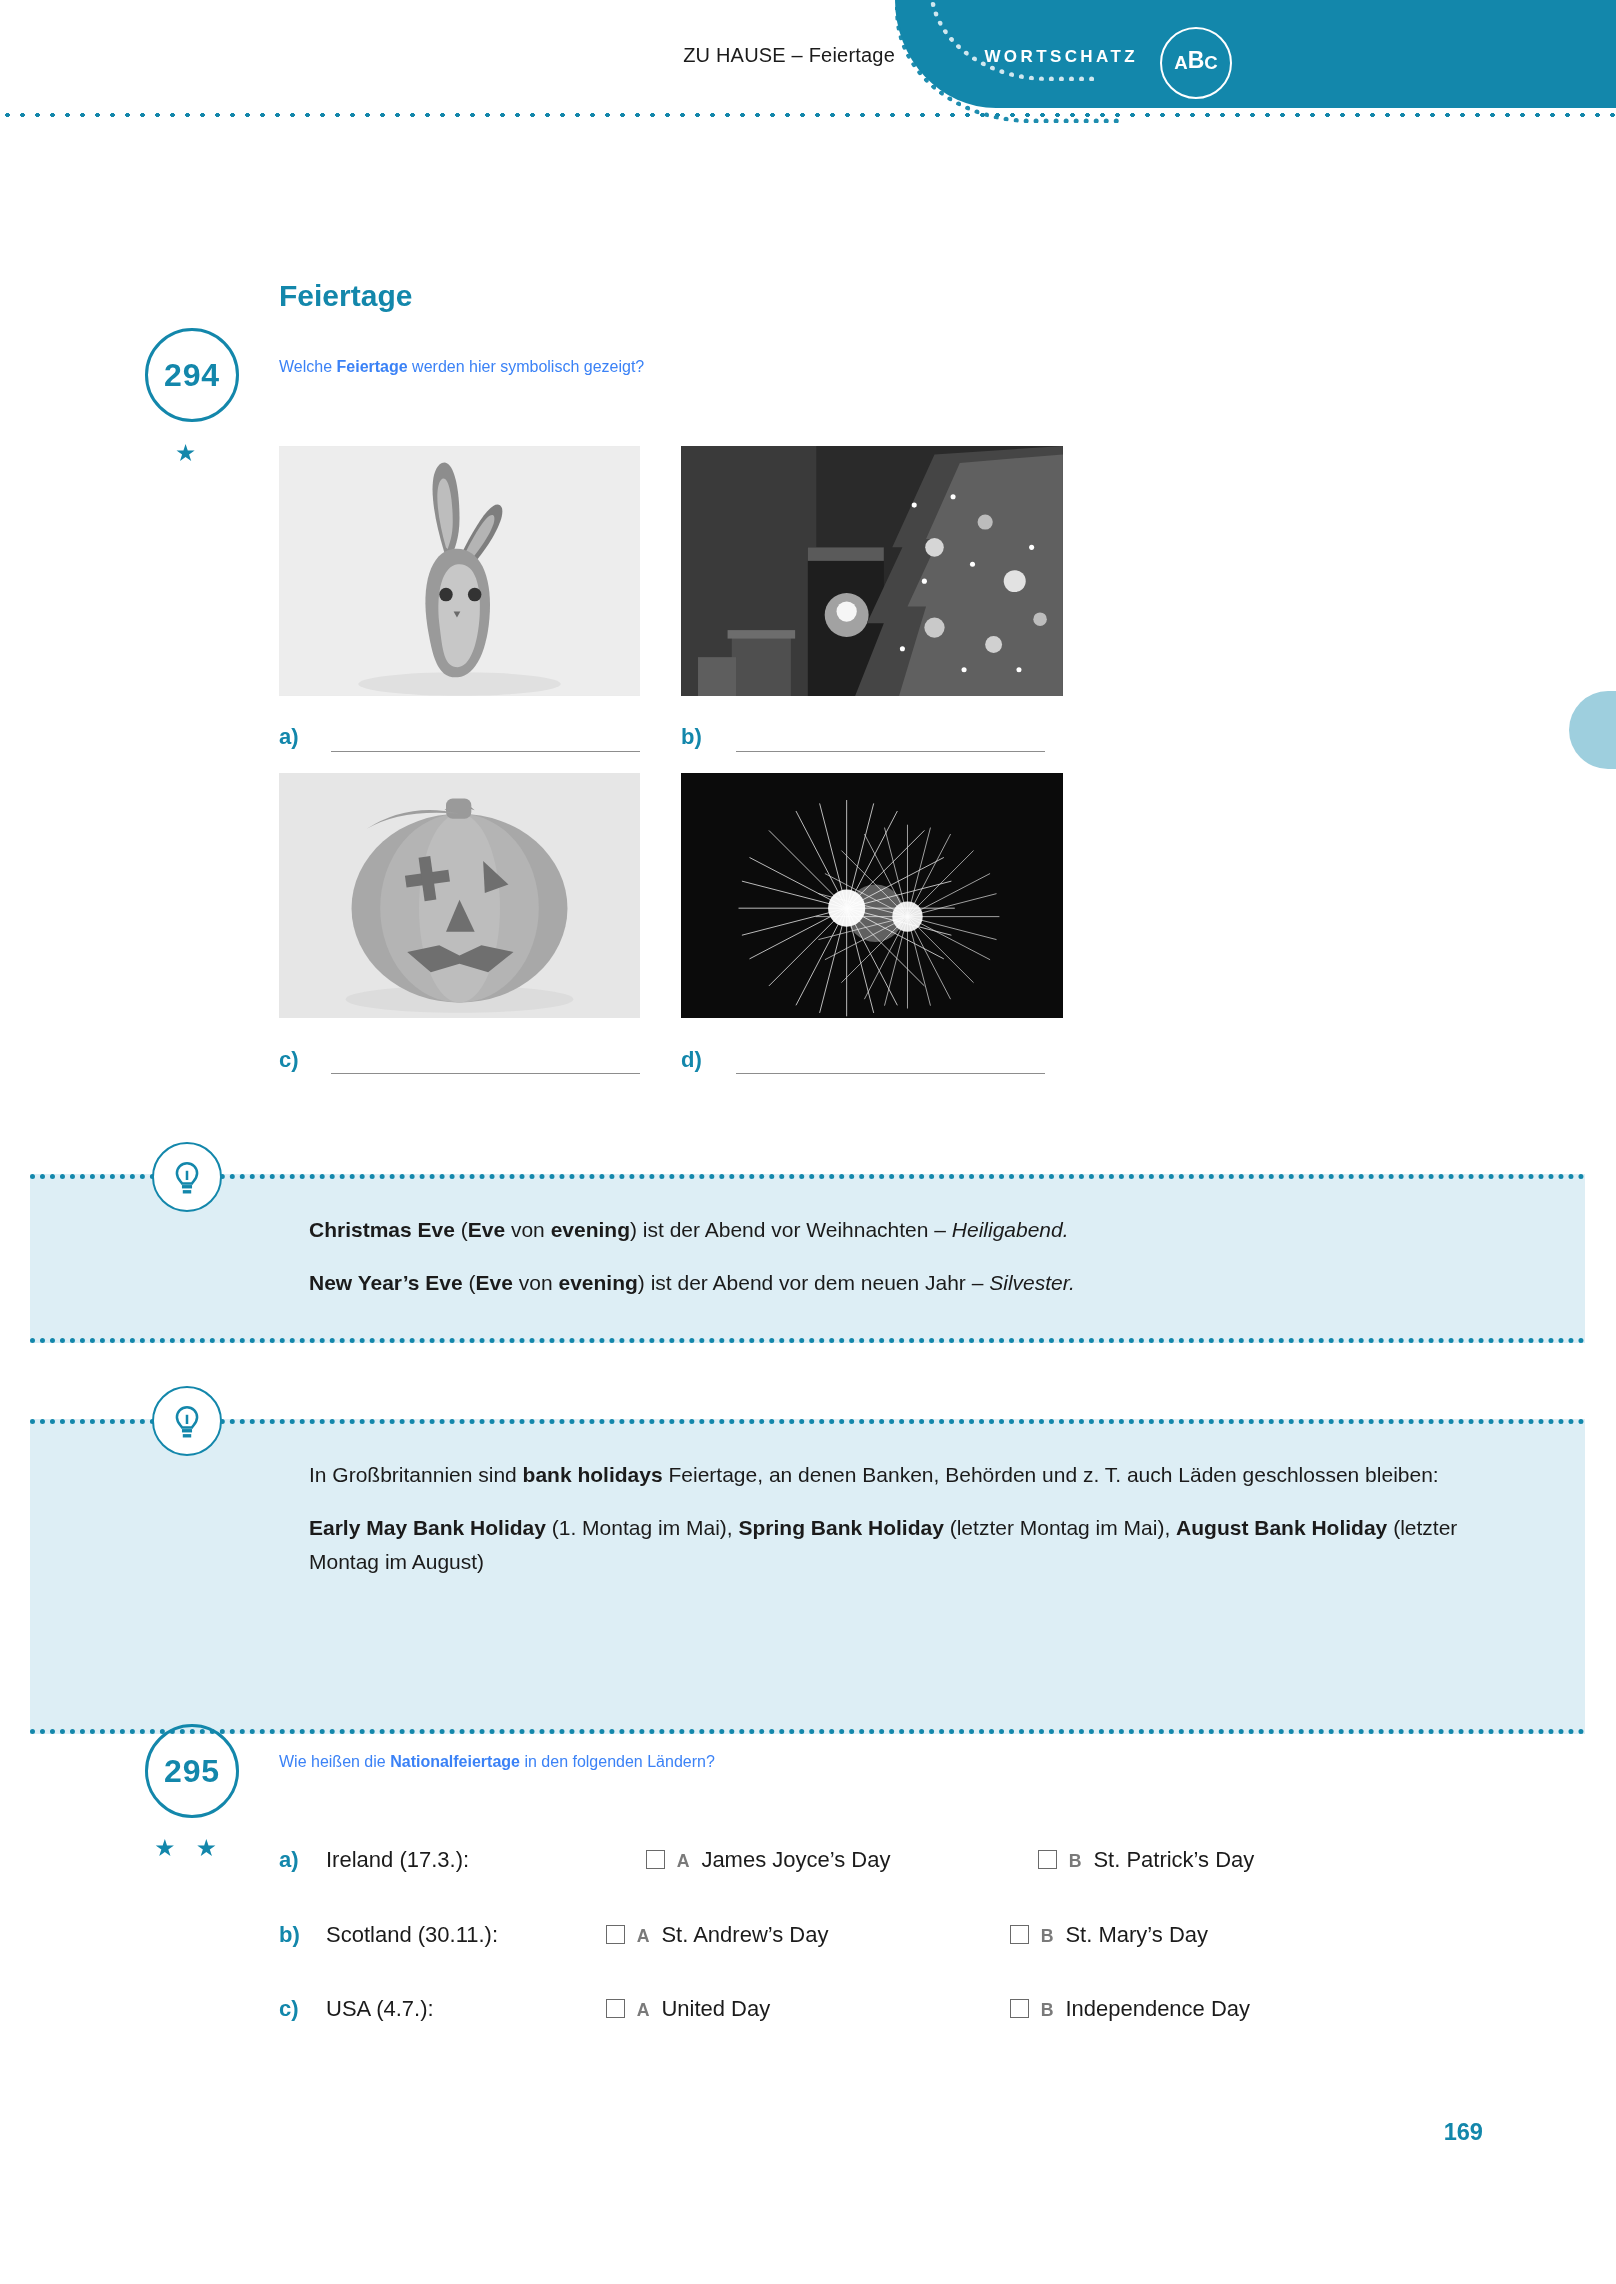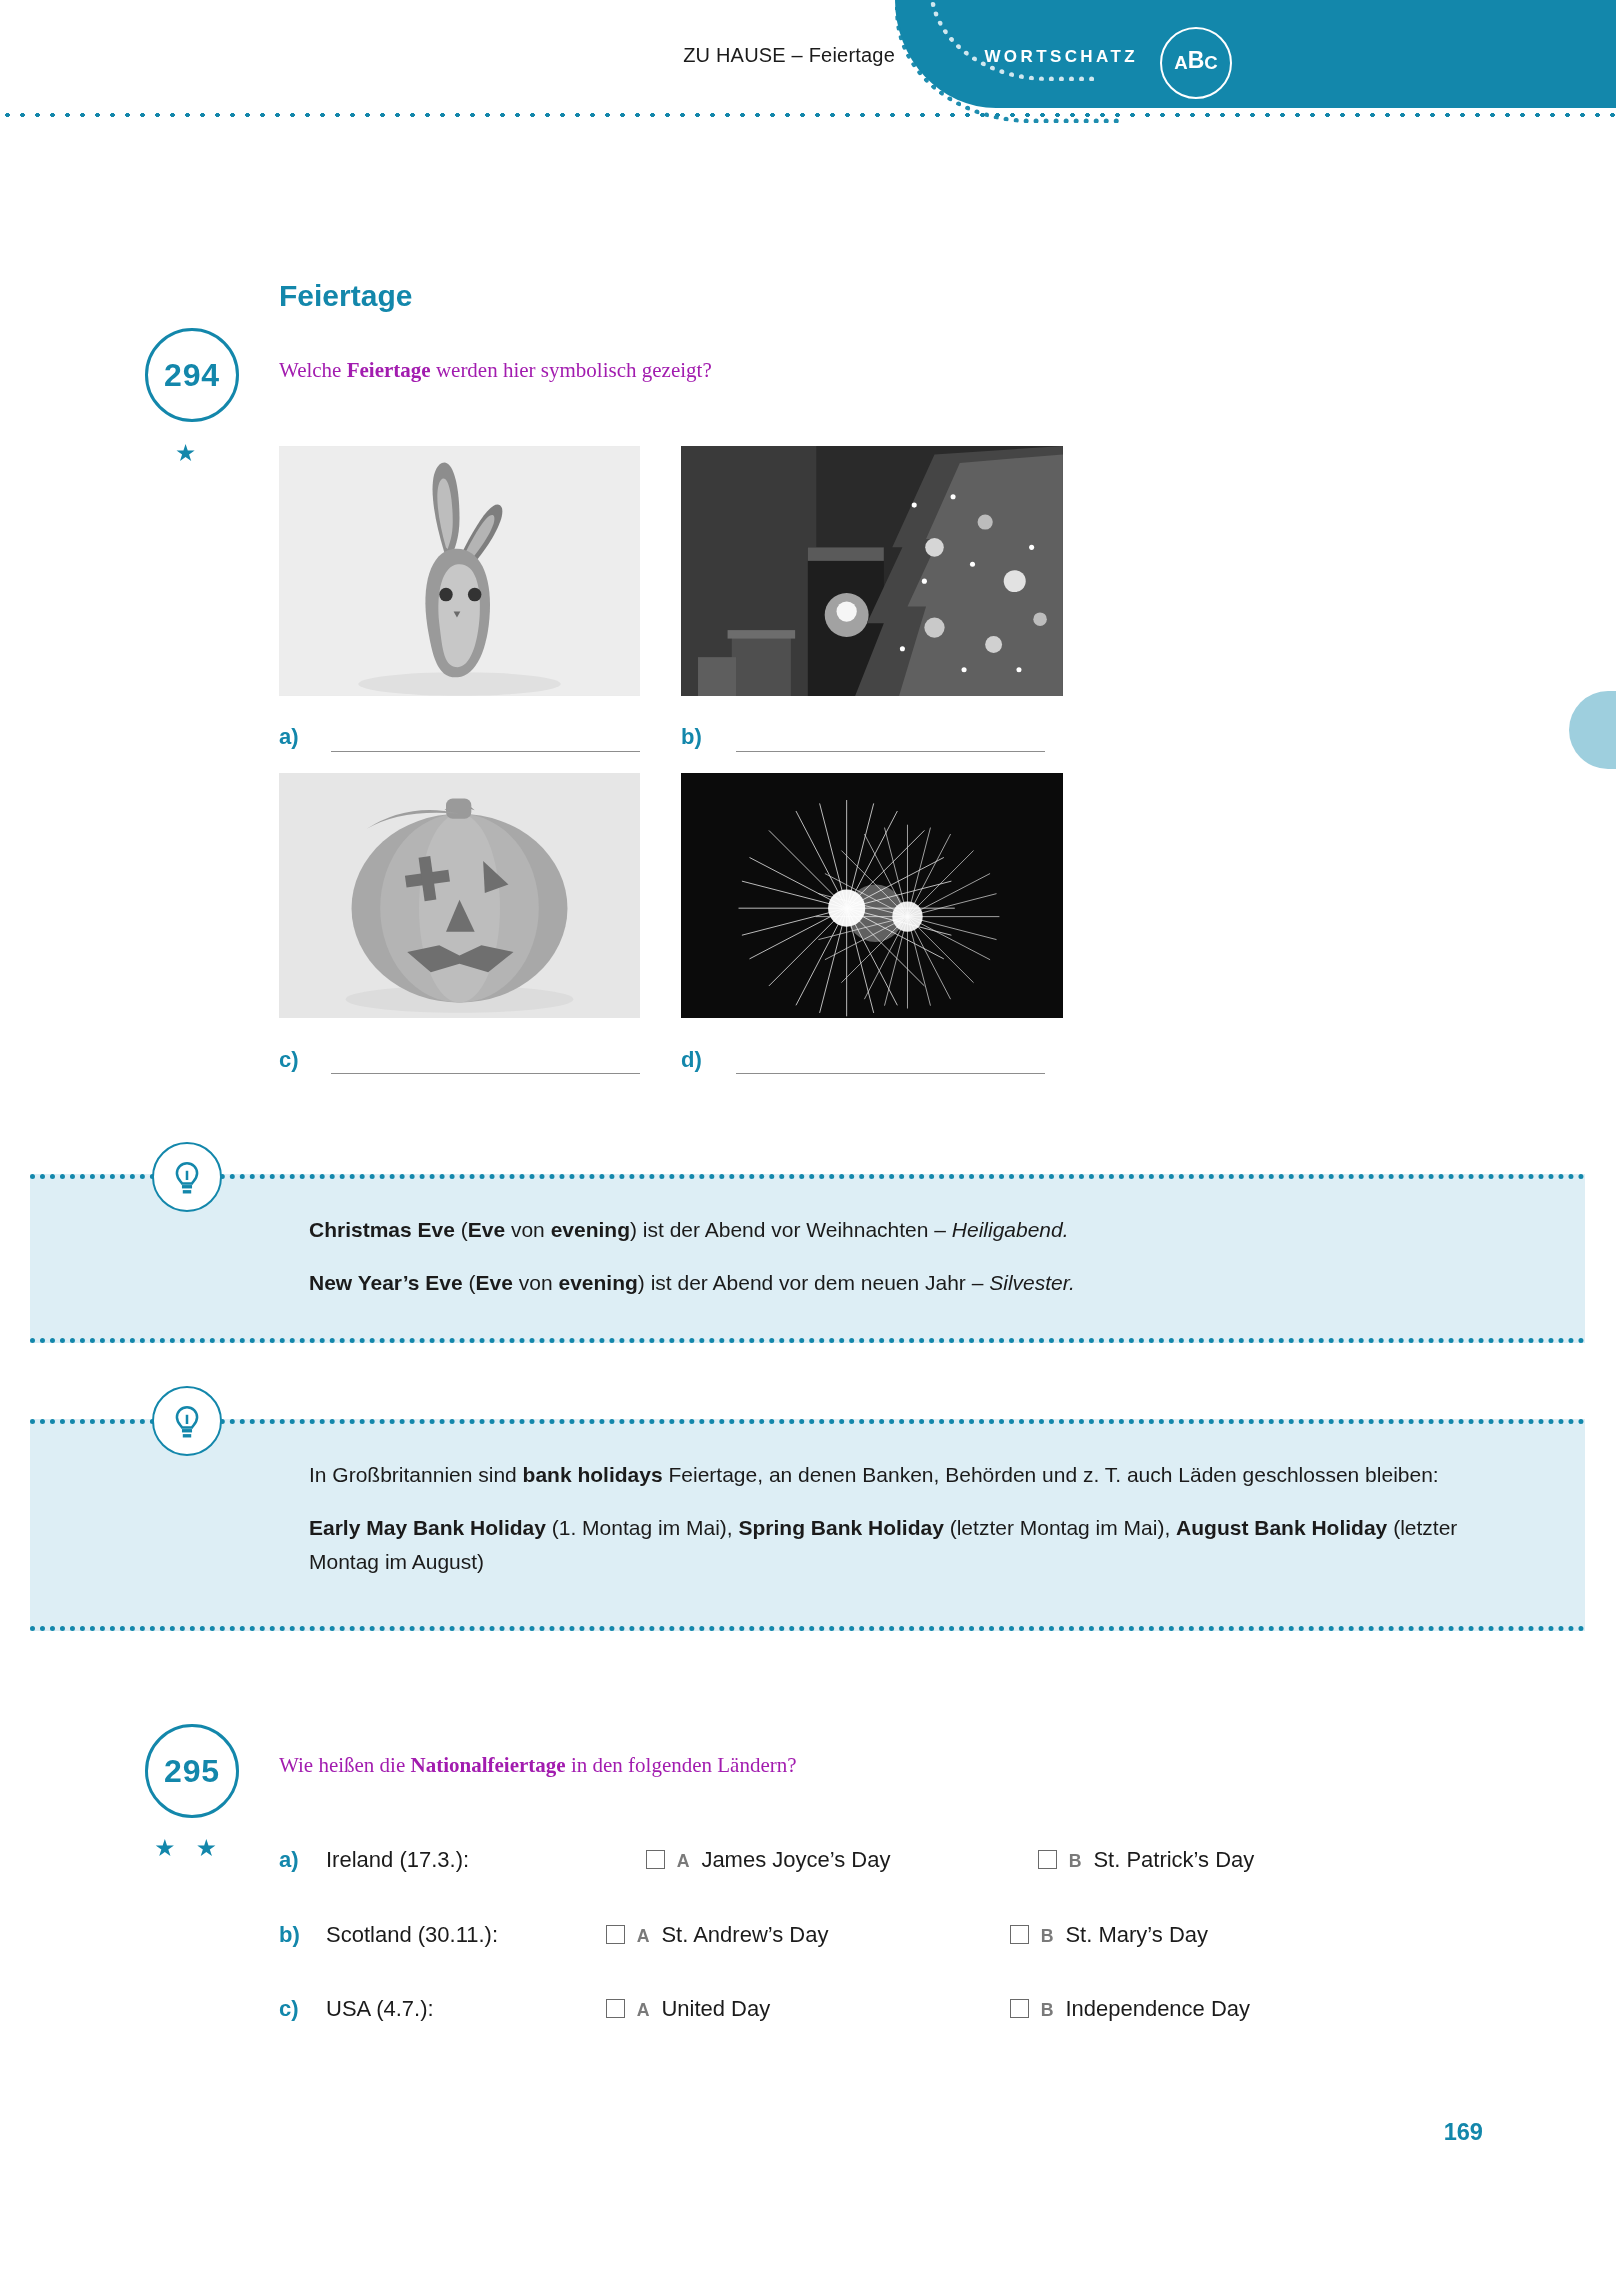--- a/index.html
+++ b/index.html
@@ -153,24 +153,23 @@
   .stars {
     position: absolute;
     color: #1387ab;
     font-size: 23.6px;
     letter-spacing: 6.8px;
     text-align: center;
   }
 
   .prompt {
     position: absolute;
-    font-size: 21px;
-    color: #a21caf;
+    font-size: 16px;
+    color: #3b82f6;
     line-height: 1.5;
-    font-family: Liberation Serif, serif;
   }
   .prompt b { font-weight: bold; }
 
   
   .photo {
     position: absolute;
     background: #d9d9d9;
     overflow: hidden;
   }
   .photo-caption {
@@ -419,21 +418,21 @@
   </div>
   <div class="bulb" style="left:152px; top:1142px;">
     <svg width="34" height="37" viewBox="0 0 40 44">
       <path d="M20 5 a12 12 0 0 1 12 12 c0 6 -4 9 -6 12 h-12 c-2 -3 -6 -6 -6 -12 a12 12 0 0 1 12 -12 z" fill="none" stroke="#1387ab" stroke-width="3"></path>
       <rect x="14" y="31" width="12" height="4" fill="#1387ab"></rect>
       <rect x="15" y="37" width="10" height="4" fill="#1387ab"></rect>
       <line x1="20" y1="14" x2="20" y2="25" stroke="#1387ab" stroke-width="3"></line>
     </svg>
   </div>
 
-  <div class="infobox" style="left:30px; top:1419px; width:1555px; height:212px;">
+  <div class="infobox" style="left:30px; top:1419px; width:1555px; height:315px;">
     <div class="inner">
       <p>
         <span>In Großbritannien sind </span><b>bank holidays</b><span> Feiertage, an denen Banken, Behörden und z. T. auch Läden geschlossen bleiben:</span>
       </p>
       <p>
         <b>Early May Bank Holiday</b><span> (1. Montag im Mai), </span><b>Spring Bank Holiday</b><span> (letzter Montag im Mai), </span><b>August Bank Holiday</b><span> (letzter Montag im August)</span>
       </p>
     </div>
   </div>
   <div class="bulb" style="left:152px; top:1386px;">

